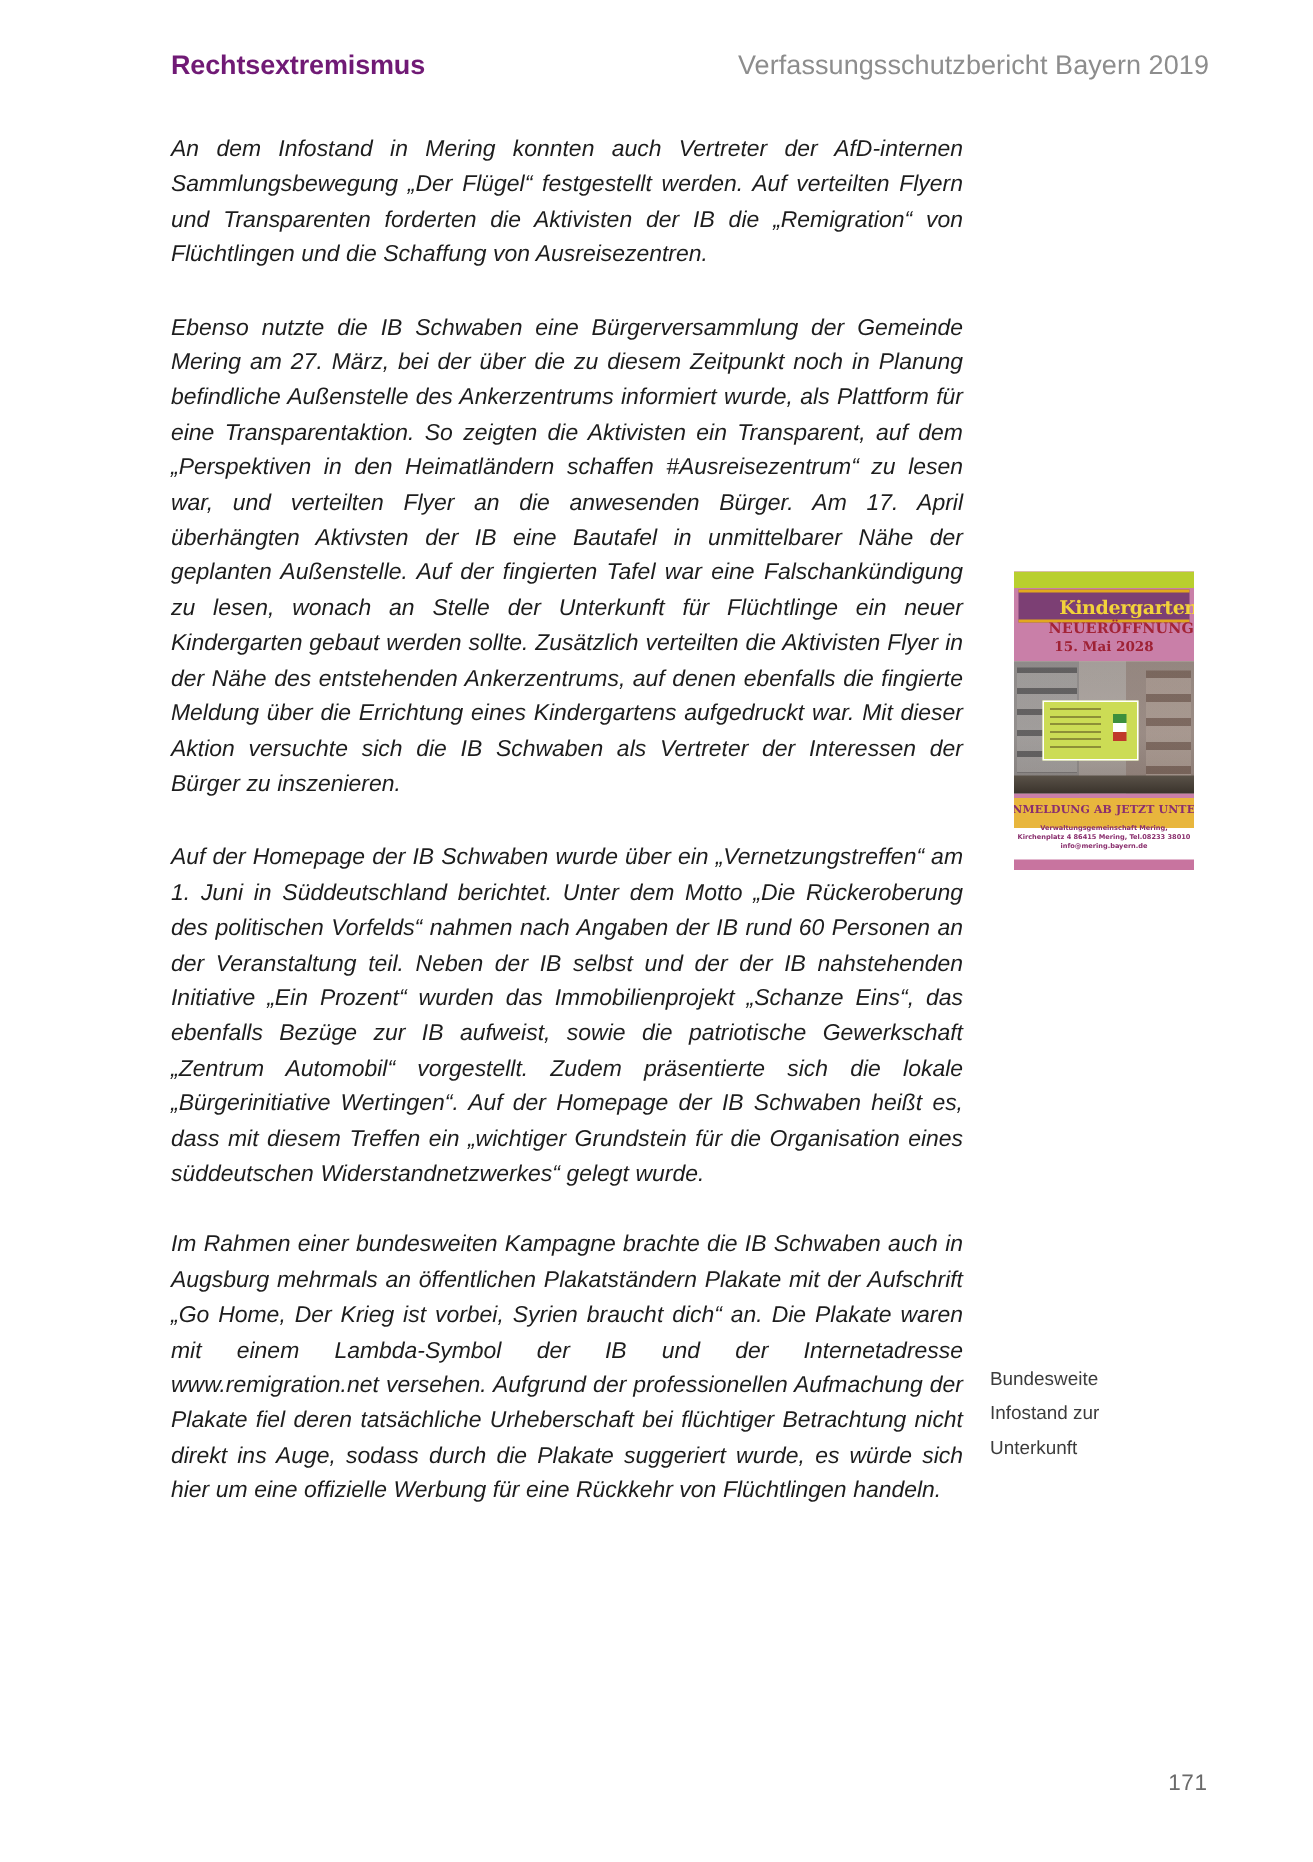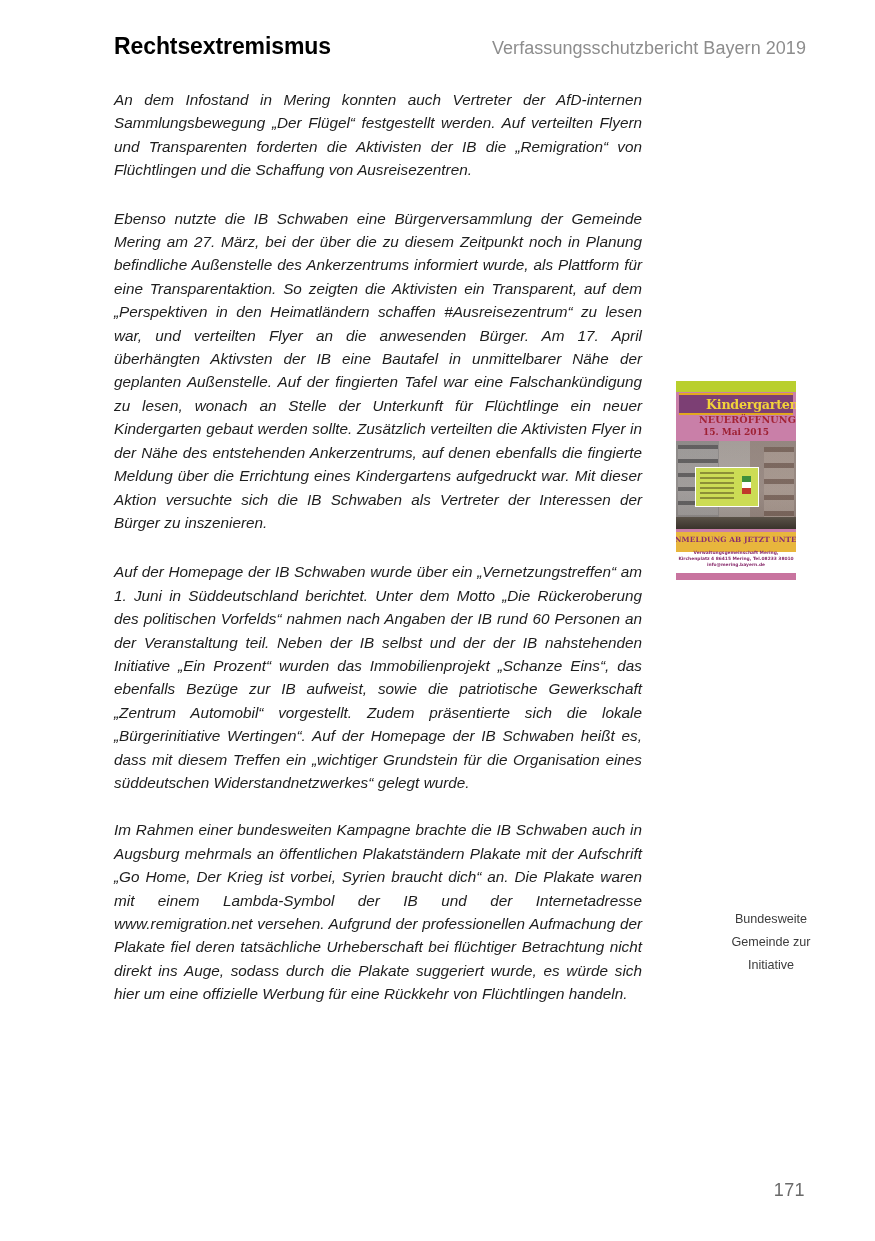--- a/index.html
+++ b/index.html
@@ -21,23 +21,23 @@
     position: absolute;
     left: 114px;
     top: 33px;
     width: 692px;
     height: 26px;
     display: flex;
     align-items: baseline;
     justify-content: space-between;
   }
   .header-title {
-    font-size: 23px;
-    font-weight: bold;
-    color: #000000;
+    font-size: 18px;
+    font-weight: bold;
+    color: #701a75;
     letter-spacing: -0.1px;
   }
   .header-meta {
     font-size: 18px;
     color: #8d8d8d;
     font-weight: normal;
     letter-spacing: 0.05px;
   }
 
   
@@ -61,27 +61,27 @@
   .para.last { margin-bottom: 12px; }
 
   
   .p1 { margin-bottom: 25px; }
   .p2 { margin-bottom: 26px; }
   .p3 { }
 
   
   .margin-note {
     position: absolute;
-    left: 696px;
+    left: 660px;
     top: 908px;
     width: 150px;
     font-size: 12.6px;
     line-height: 23.2px;
     color: #3c3c3c;
-    text-align: center;
+    text-align: left;
   }
   .margin-note div { white-space: nowrap; }
 
   
   .figure {
     position: absolute;
     left: 676px;
     top: 381px;
     width: 120px;
     height: 199px;
@@ -244,21 +244,21 @@
     bottom: 0;
     height: 7px;
     background: #c8749f;
   }
 
   
   .page-number {
     position: absolute;
     right: 70px;
     top: 1180px;
-    font-size: 18px;
+    font-size: 15px;
     color: #6a6a6a;
     text-align: right;
     letter-spacing: 0.4px;
   }
 </style>
 </head>
 <body>
 
 <div class="page">
 
@@ -269,33 +269,33 @@
 
   <div class="main-col">
     <p class="para p1">An dem Infostand in Mering konnten auch Vertreter der AfD-internen Sammlungsbewegung „Der Flügel“ festgestellt werden. Auf verteilten Flyern und Transparenten forderten die Aktivisten der IB die „Remigration“ von Flüchtlingen und die Schaffung von Ausreisezentren.</p>
     <p class="para p2">Ebenso nutzte die IB Schwaben eine Bürgerversammlung der Gemeinde Mering am 27. März, bei der über die zu diesem Zeitpunkt noch in Planung befindliche Außenstelle des Ankerzentrums informiert wurde, als Plattform für eine Transparentaktion. So zeigten die Aktivisten ein Transparent, auf dem „Perspektiven in den Heimatländern schaffen #Ausreisezentrum“ zu lesen war, und verteilten Flyer an die anwesenden Bürger. Am 17. April überhängten Aktivsten der IB eine Bautafel in unmittelbarer Nähe der geplanten Außenstelle. Auf der fingierten Tafel war eine Falschankündigung zu lesen, wonach an Stelle der Unterkunft für Flüchtlinge ein neuer Kindergarten gebaut werden sollte. Zusätzlich verteilten die Aktivisten Flyer in der Nähe des entstehenden Ankerzentrums, auf denen ebenfalls die fingierte Meldung über die Errichtung eines Kindergartens aufgedruckt war. Mit dieser Aktion versuchte sich die IB Schwaben als Vertreter der Interessen der Bürger zu inszenieren.</p>
     <p class="para p3">Auf der Homepage der IB Schwaben wurde über ein „Vernetzungstreffen“ am 1. Juni in Süddeutschland berichtet. Unter dem Motto „Die Rückeroberung des politischen Vorfelds“ nahmen nach Angaben der IB rund 60 Personen an der Veranstaltung teil. Neben der IB selbst und der der IB nahstehenden Initiative „Ein Prozent“ wurden das Immobilienprojekt „Schanze Eins“, das ebenfalls Bezüge zur IB aufweist, sowie die patriotische Gewerkschaft „Zentrum Automobil“ vorgestellt. Zudem präsentierte sich die lokale „Bürgerinitiative Wertingen“. Auf der Homepage der IB Schwaben heißt es, dass mit diesem Treffen ein „wichtiger Grundstein für die Organisation eines süddeutschen Widerstandnetzwerkes“ gelegt wurde.</p>
     <p class="para last">Im Rahmen einer bundesweiten Kampagne brachte die IB Schwaben auch in Augsburg mehrmals an öffentlichen Plakatständern Plakate mit der Aufschrift „Go Home, Der Krieg ist vorbei, Syrien braucht dich“ an. Die Plakate waren mit einem Lambda-Symbol der IB und der Internetadresse www.remigration.net versehen. Aufgrund der professionellen Aufmachung der Plakate fiel deren tatsächliche Urheberschaft bei flüchtiger Betrachtung nicht direkt ins Auge, sodass durch die Plakate suggeriert wurde, es würde sich hier um eine offizielle Werbung für eine Rückkehr von Flüchtlingen handeln.</p>
   </div>
 
   <div class="margin-note">
     <div>Bundesweite</div>
-    <div>Gemeinde zur</div>
-    <div>Initiative</div>
+    <div>Infostand zur</div>
+    <div>Unterkunft</div>
   </div>
 
   <div class="figure">
     <div class="fig-inner"></div>
 
     <div class="fig-band-title">
       <span>Kindergarten</span>
     </div>
 
     <div class="fig-sub1">NEUERÖFFNUNG</div>
-    <div class="fig-sub2">15. Mai 2015</div>
+    <div class="fig-sub2">15. Mai 2028</div>
 
     <div class="fig-photo">
       <div class="fig-panel">
         <div class="lines"></div>
         <div class="flag"></div>
       </div>
       <div class="fig-train"></div>
     </div>
 
     <div class="fig-band-bottom">

